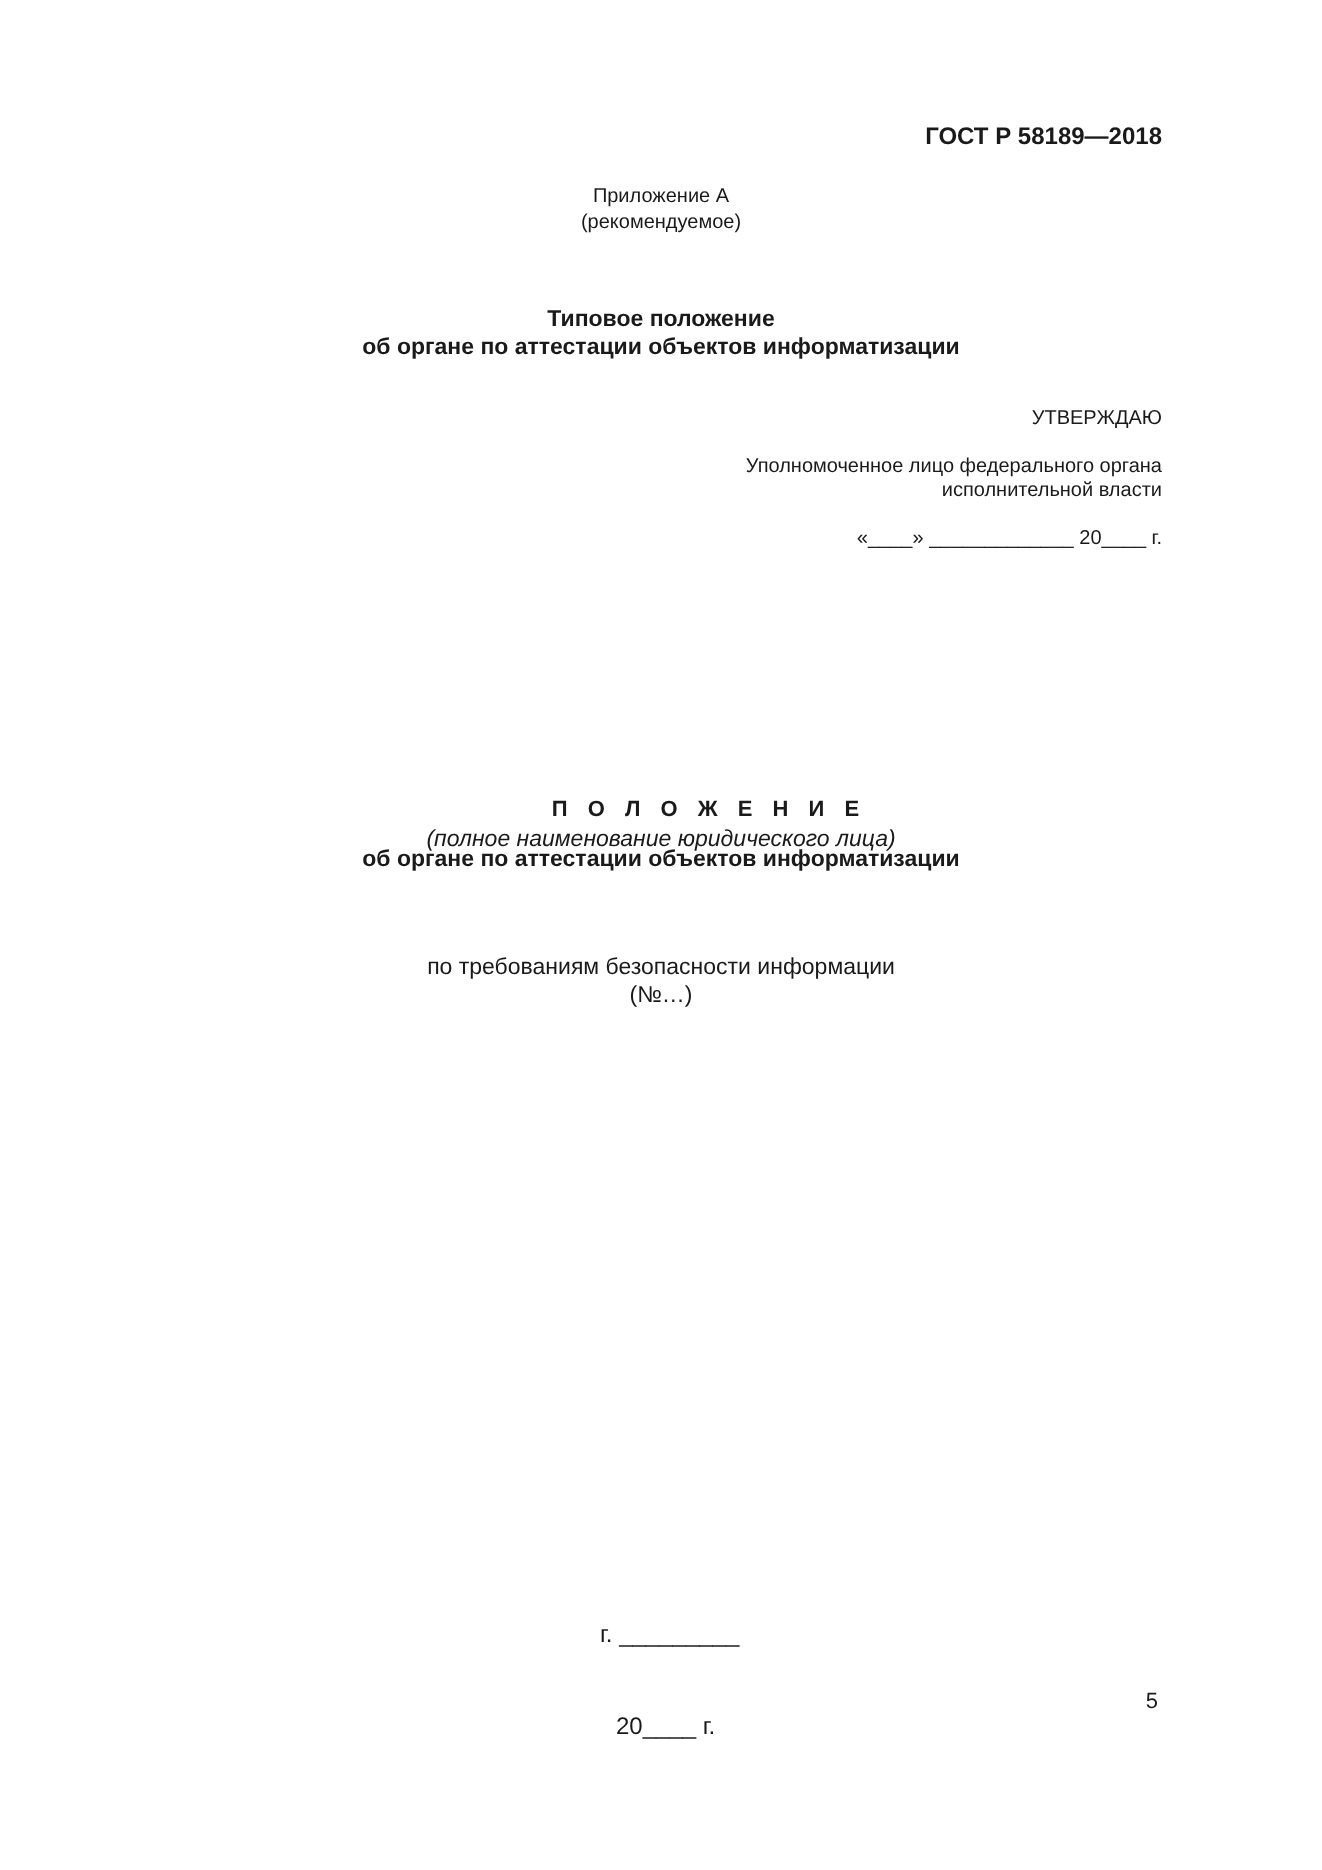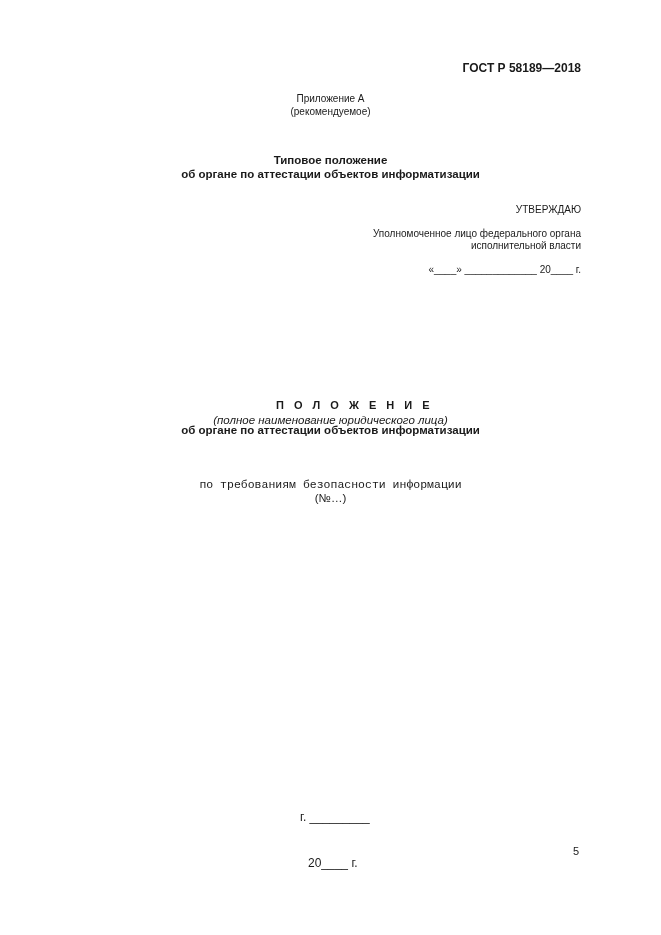--- a/index.html
+++ b/index.html
@@ -32,20 +32,20 @@
   <div class="abs center title" style="top:167px;">об органе по аттестации объектов информатизации</div>
 
   <div class="abs right" style="top:203px;">УТВЕРЖДАЮ</div>
   <div class="abs right" style="top:227px;">Уполномоченное лицо федерального органа</div>
   <div class="abs right" style="top:239px;">исполнительной власти</div>
   <div class="abs right" style="top:263px;">«____» _____________ 20____ г.</div>
 
   <div class="abs center polozhenie" style="top:399px;">П О Л О Ж Е Н И Е</div>
   <div class="abs center subtitle" style="top:424px;">об органе по аттестации объектов информатизации</div>
   <div class="abs center italic" style="top:414px;">(полное наименование юридического лица)</div>
-  <div class="abs center normal" style="top:478px;font-family:Liberation Mono, monospace;">по требованиям безопасности информации</div>
+  <div class="abs center normal" style="top:478px;">по требованиям безопасности информации</div>
   <div class="abs center normal" style="top:492px;">(№…)</div>
 
   <div class="abs small" style="left:300px; top:810px;">г. _________</div>
   <div class="abs small" style="left:308px; top:856px;">20____ г.</div>
 
   <div class="abs pagenum">5</div>
 </div>
 
 </body></html>

